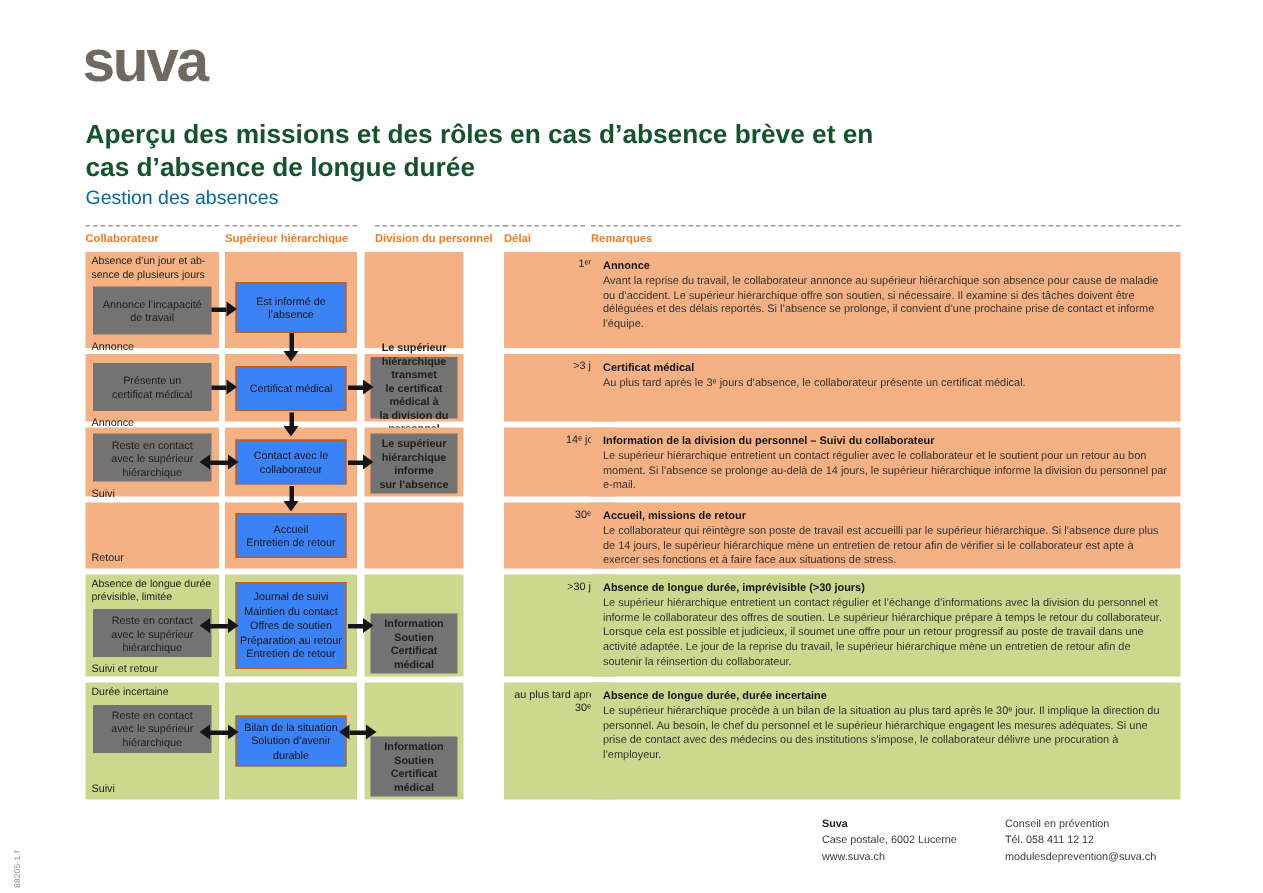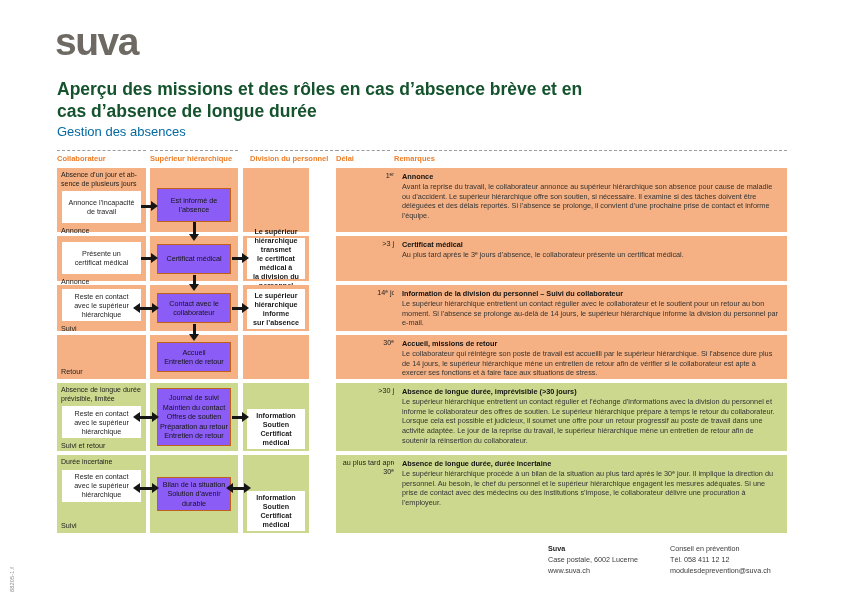--- a/index.html
+++ b/index.html
@@ -26,24 +26,24 @@
   .cell{position:absolute;top:0;height:100%;box-sizing:border-box;}
   .orange .cell{background:#f5b183;}
   .green .cell{background:#cbd88e;}
   .c1{left:0;width:89px;display:flex;flex-direction:column;}
   .c2{left:93px;width:88px;display:flex;flex-direction:column;}
   .c3{left:186px;width:66px;display:flex;flex-direction:column;justify-content:flex-end;font-weight:bold;}
   .c4{left:279px;width:74px;padding:3px 2px 0 4px;font-size:7.2px;line-height:9px;color:#222;text-align:right;}
   .c5{left:337px;width:393px;padding:4px 8px;font-size:7.3px;line-height:9.8px;color:#333;}
 
   .chead{font-size:7px;line-height:8.6px;padding:3px 3px 1px 4px;color:#1d1d1d;}
-  .wbox{background:#ffffff;margin:2px 5px;padding:2px 2px;min-height:28px;display:flex;align-items:center;justify-content:center;
+  .wbox{background:#737373;margin:2px 5px;padding:2px 2px;min-height:28px;display:flex;align-items:center;justify-content:center;
         text-align:center;font-size:7.2px;line-height:9px;color:#1d1d1d;white-space:pre-line;}
   .clabel{margin-top:auto;padding:1px 4px 3px;font-size:7.2px;color:#1d1d1d;}
-  .dbox{background:#8b5cf6;border:1px solid #bf6118;margin:auto 7px;padding:2px 1px;min-height:30px;
+  .dbox{background:#3b82f6;border:1px solid #bf6118;margin:auto 7px;padding:2px 1px;min-height:30px;
         display:flex;align-items:center;justify-content:center;text-align:center;
         font-size:7.2px;line-height:9.4px;color:#141414;white-space:pre-line;box-sizing:border-box;}
   .r1 .dbox{margin-top:20px;margin-bottom:auto;min-height:34px;}
   .r5 .dbox{min-height:58px;}
   .rtitle{font-weight:bold;color:#111;}
   .rtext{white-space:normal;}
 
   
   .ha{position:absolute;height:2.5px;background:#151515;z-index:3;}
   .ha::after{content:"";position:absolute;right:-7px;top:-4.2px;width:0;height:0;

